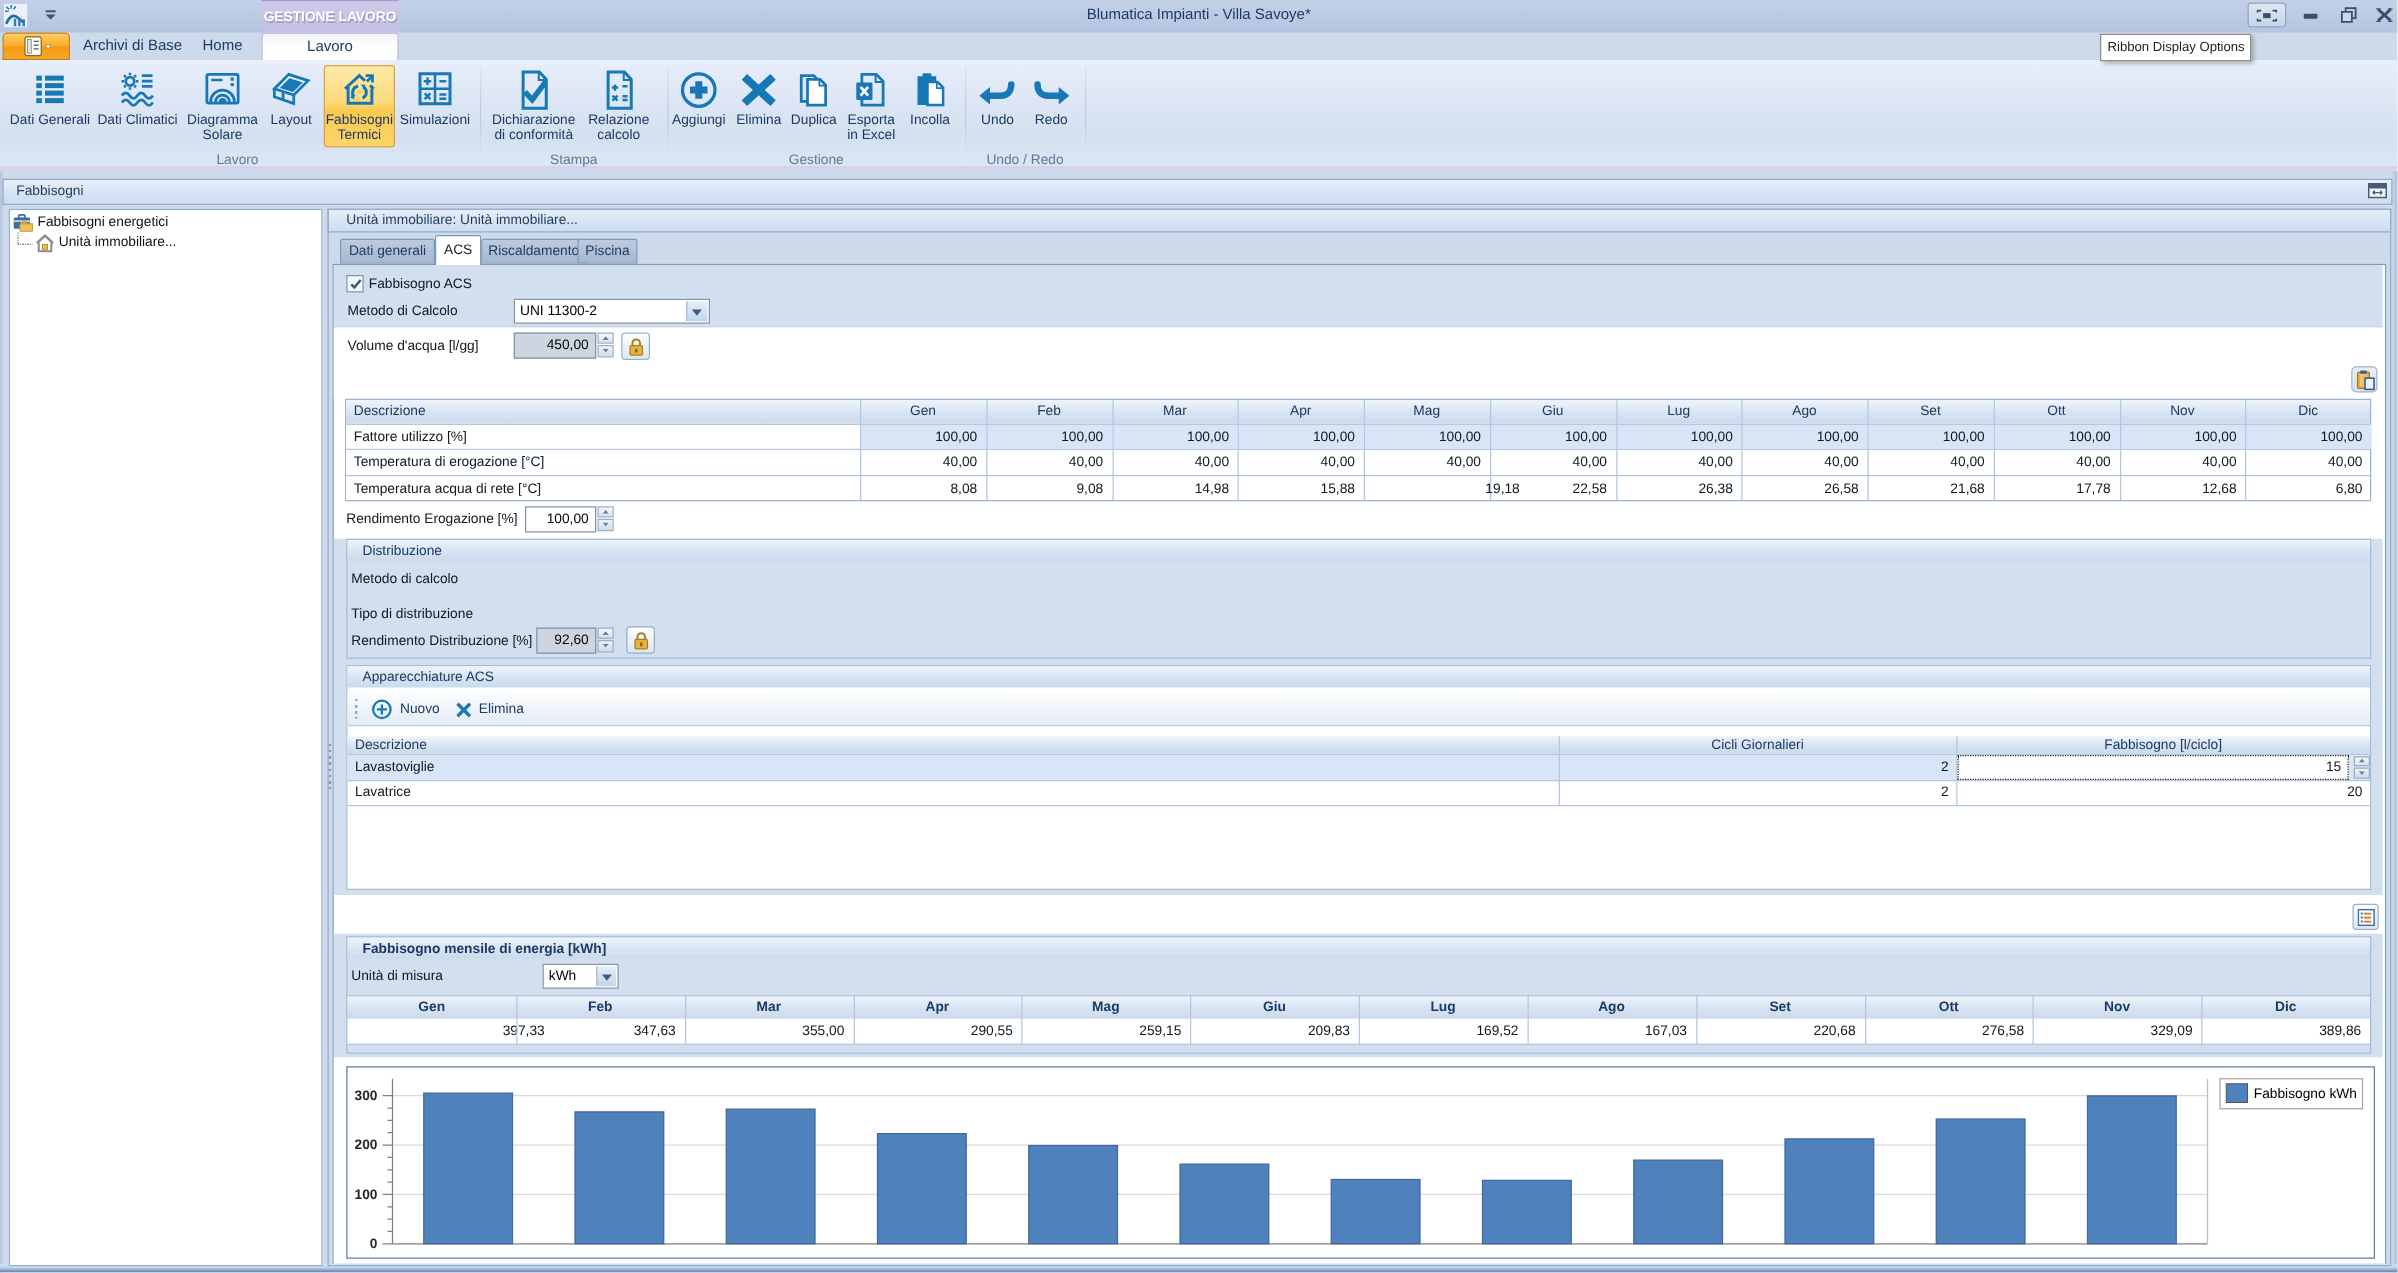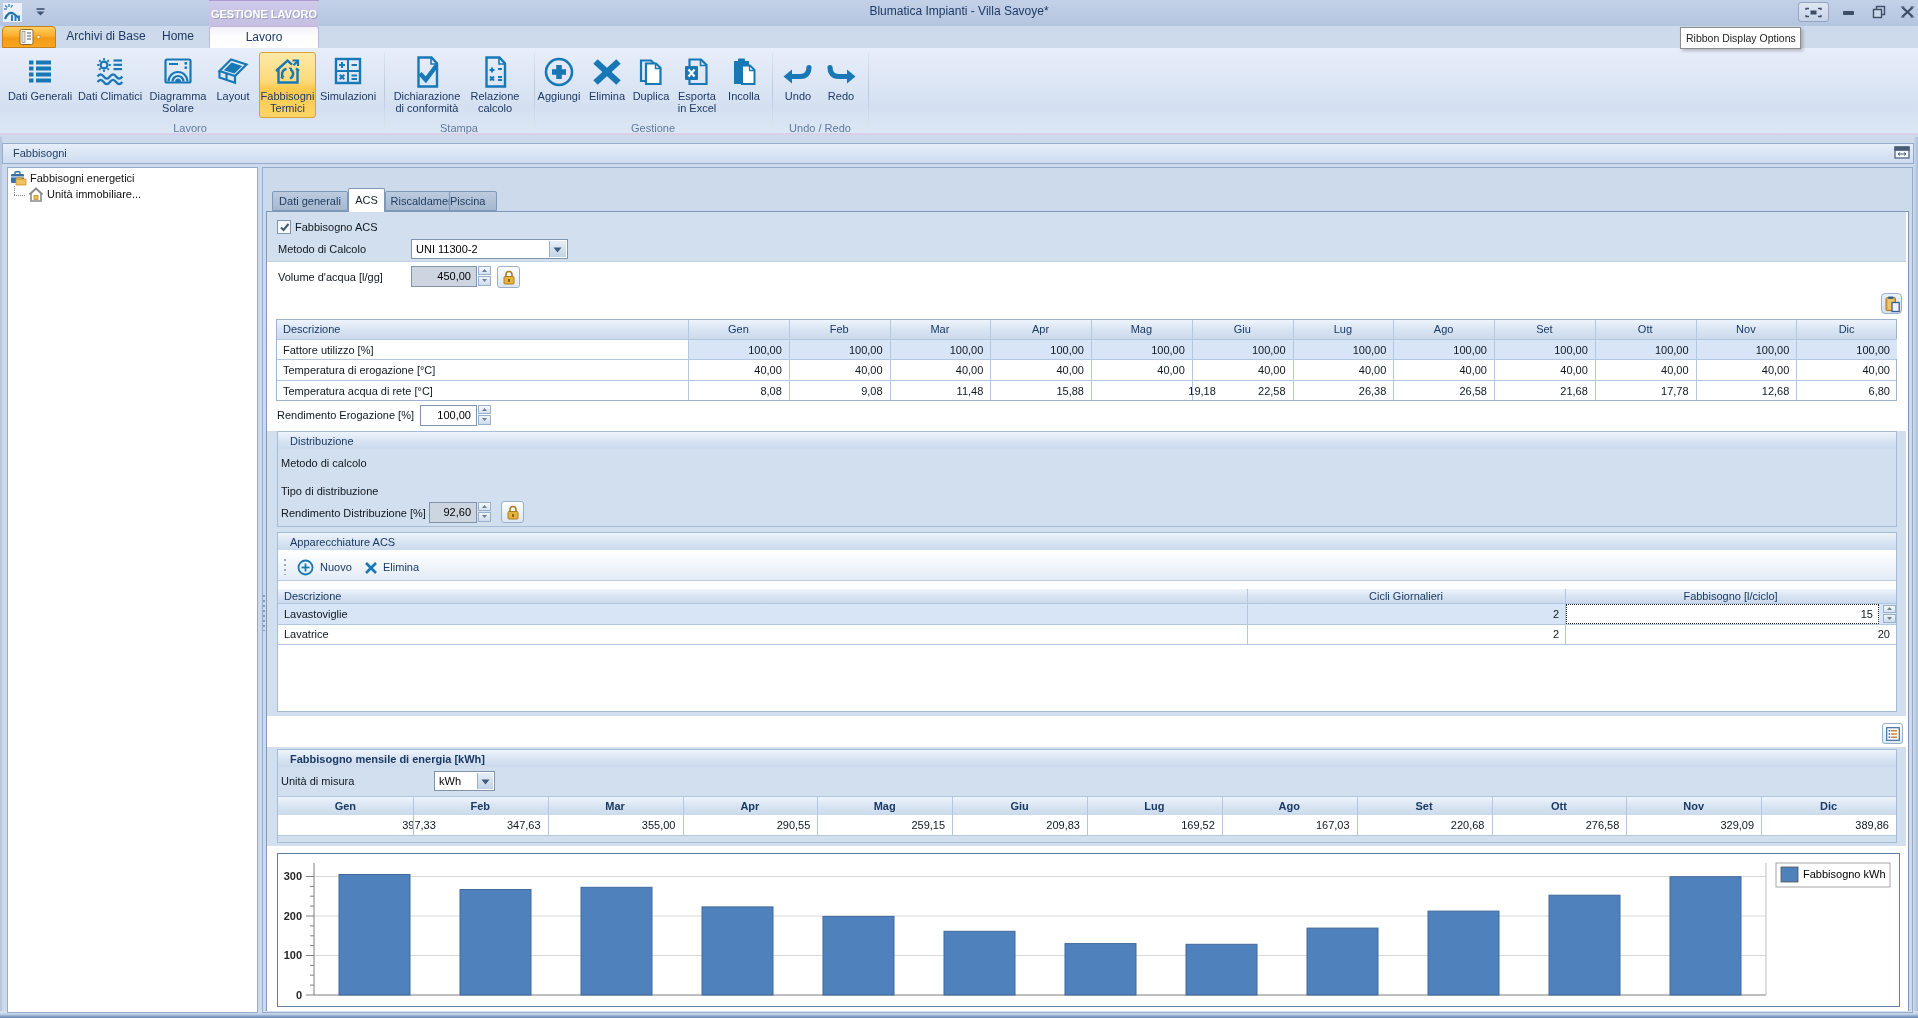--- a/index.html
+++ b/index.html
@@ -342,30 +342,33 @@
     <div class="abs" style="left:30px;top:172px;font-size:11px;color:#111;">Fabbisogni energetici</div>
     <div class="abs" style="left:14px;top:186px;width:1px;height:10px;background-image:repeating-linear-gradient(#888 0 1px,transparent 1px 2px);"></div>
     <div class="abs" style="left:14px;top:195px;width:12px;height:1px;background-image:repeating-linear-gradient(90deg,#888 0 1px,transparent 1px 2px);"></div>
     <svg class="abs" style="left:27px;top:186px;" width="18" height="17" viewBox="0 0 18 17">
       <path d="M2.5 8.5 L9 2.5 L15.5 8.5" fill="none" stroke="#8a8a8a" stroke-width="2"></path>
       <path d="M4 8 V15 H14 V8" fill="#ffffff" stroke="#8a8a8a" stroke-width="1.6"></path>
       <rect x="7" y="9.5" width="4" height="4" fill="#eebc52" stroke="#b8902c" stroke-width="0.8"></rect>
     </svg>
     <div class="abs" style="left:47px;top:188px;font-size:11px;color:#111;">Unità immobiliare...</div>
     <div class="abs" style="left:262px;top:167px;width:1651px;height:846px;border:1px solid #96accc;z-index:0;"></div>
+    <div class="abs" style="left:262px;top:167px;width:1651px;height:19px;background:linear-gradient(#e6eef9,#cddcef);border:1px solid #96accc;">
+      <div style="margin:2px 0 0 14px;color:#1e3a5f;">Unità immobiliare: Unità immobiliare...</div>
+    </div>
     <div class="abs" style="left:272px;top:191px;width:76px;height:20px;background:linear-gradient(#bdcbde,#a5b8cf);border:1px solid #7e99b8;border-radius:2px 2px 0 0;text-align:center;">
       <div style="margin-top:3px;color:#1e3a5f;">Dati generali</div>
     </div>
     <div class="abs" style="left:348px;top:188px;width:37px;height:24px;background:#ffffff;border:1px solid #7e99b8;border-bottom:none;border-radius:2px 2px 0 0;z-index:5;text-align:center;">
       <div style="margin-top:5px;color:#17202a;">ACS</div>
     </div>
     <div class="abs" style="left:385px;top:191px;width:84px;height:20px;background:linear-gradient(#bdcbde,#a5b8cf);border:1px solid #7e99b8;border-radius:2px 2px 0 0;text-align:center;">
       <div style="margin-top:3px;color:#1e3a5f;">Riscaldamento</div>
     </div>
-    <div class="abs" style="left:449px;top:191px;width:48px;height:20px;background:linear-gradient(#bdcbde,#a5b8cf);border:1px solid #7e99b8;border-radius:2px 2px 0 0;text-align:left;">
+    <div class="abs" style="left:462px;top:191px;width:48px;height:20px;background:linear-gradient(#bdcbde,#a5b8cf);border:1px solid #7e99b8;border-radius:2px 2px 0 0;text-align:center;">
       <div style="margin-top:3px;color:#1e3a5f;">Piscina</div>
     </div>
     <div class="abs" style="left:266px;top:211px;width:1643px;height:800px;background:#ffffff;border:1px solid #7e99b8;z-index:1;"></div>
     <div class="abs" style="left:267px;top:212px;width:1639px;height:50px;background:#d2dfee;z-index:1;"></div>
     <div class="abs" style="left:267px;top:431px;width:1639px;height:285px;background:#d2dfee;z-index:1;"></div>
     <div class="abs" style="left:267px;top:747px;width:1639px;height:99px;background:#d2dfee;z-index:1;"></div>
     <div class="abs" style="left:277px;top:220px;width:14px;height:14px;background:#f4f8fc;border:1px solid #8094ac;z-index:2;"></div>
     <svg class="abs" style="left:279px;top:222px;z-index:2;" width="11" height="11" viewBox="0 0 11 11">
       <path d="M2 5.5 L4.5 8 L9.5 2" fill="none" stroke="#41576e" stroke-width="2"></path>
     </svg>
@@ -476,21 +479,21 @@
     <div class="abs blk rt" style="left:1393.2px;top:364.3px;width:93.8px;z-index:5;">40,00</div>
     <div class="abs blk rt" style="left:1494.0px;top:364.3px;width:93.8px;z-index:5;">40,00</div>
     <div class="abs blk rt" style="left:1594.8px;top:364.3px;width:93.8px;z-index:5;">40,00</div>
     <div class="abs blk rt" style="left:1695.5px;top:364.3px;width:93.8px;z-index:5;">40,00</div>
     <div class="abs blk rt" style="left:1796.2px;top:364.3px;width:93.8px;z-index:5;">40,00</div>
     <div class="abs" style="left:277px;top:379.6px;width:1619px;height:20.4px;background:#ffffff;z-index:4;"></div>
     <div class="abs" style="left:277px;top:379.6px;width:1619px;height:1px;background:#b3c8e0;z-index:6;"></div>
     <div class="abs blk" style="left:283px;top:384.8px;z-index:5;">Temperatura acqua di rete [°C]</div>
     <div class="abs blk rt" style="left:688.0px;top:384.8px;width:93.8px;z-index:5;">8,08</div>
     <div class="abs blk rt" style="left:788.8px;top:384.8px;width:93.8px;z-index:5;">9,08</div>
-    <div class="abs blk rt" style="left:889.5px;top:384.8px;width:93.8px;z-index:5;">11,48</div>
+    <div class="abs blk rt" style="left:889.5px;top:384.8px;width:93.8px;z-index:5;">14,98</div>
     <div class="abs blk rt" style="left:990.2px;top:384.8px;width:93.8px;z-index:5;">15,88</div>
     <div class="abs blk rt" style="left:1091.0px;top:384.8px;width:93.8px;z-index:5;margin-left:31px;">19,18</div>
     <div class="abs blk rt" style="left:1191.8px;top:384.8px;width:93.8px;z-index:5;">22,58</div>
     <div class="abs blk rt" style="left:1292.5px;top:384.8px;width:93.8px;z-index:5;">26,38</div>
     <div class="abs blk rt" style="left:1393.2px;top:384.8px;width:93.8px;z-index:5;">26,58</div>
     <div class="abs blk rt" style="left:1494.0px;top:384.8px;width:93.8px;z-index:5;">21,68</div>
     <div class="abs blk rt" style="left:1594.8px;top:384.8px;width:93.8px;z-index:5;">17,78</div>
     <div class="abs blk rt" style="left:1695.5px;top:384.8px;width:93.8px;z-index:5;">12,68</div>
     <div class="abs blk rt" style="left:1796.2px;top:384.8px;width:93.8px;z-index:5;">6,80</div>
     <div class="abs blk" style="left:277px;top:409px;z-index:3;">Rendimento Erogazione [%]</div>

